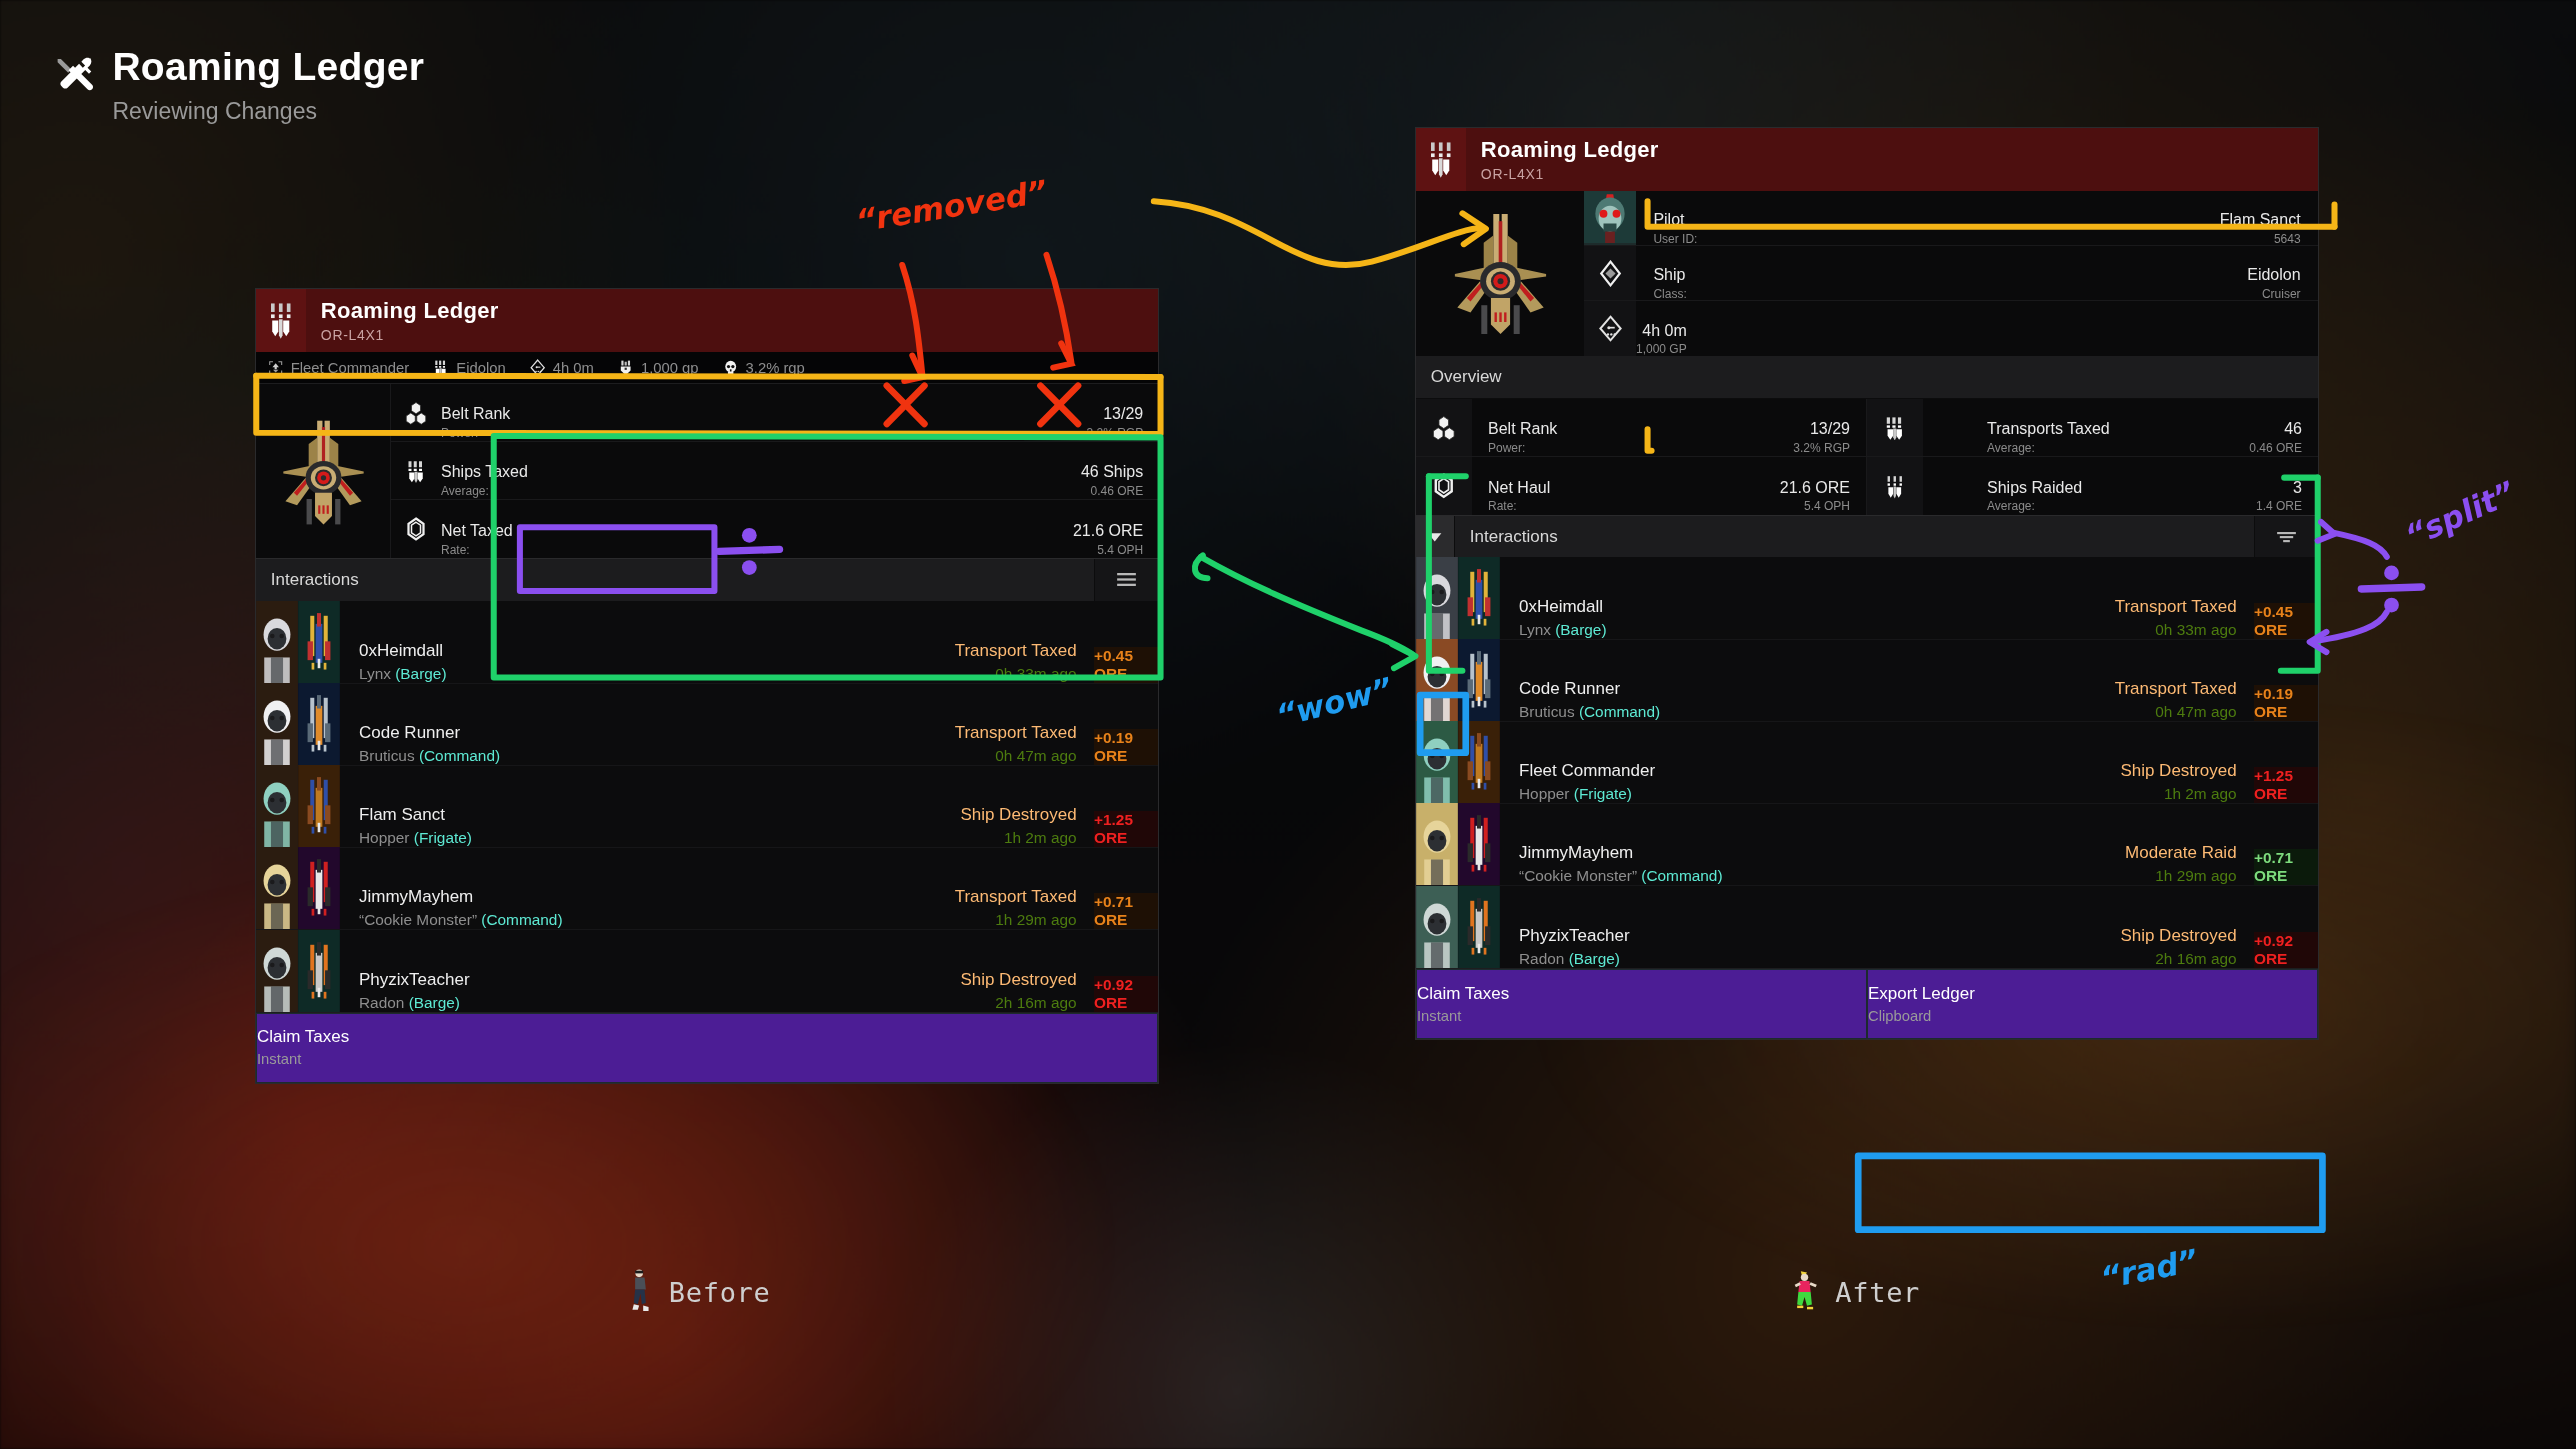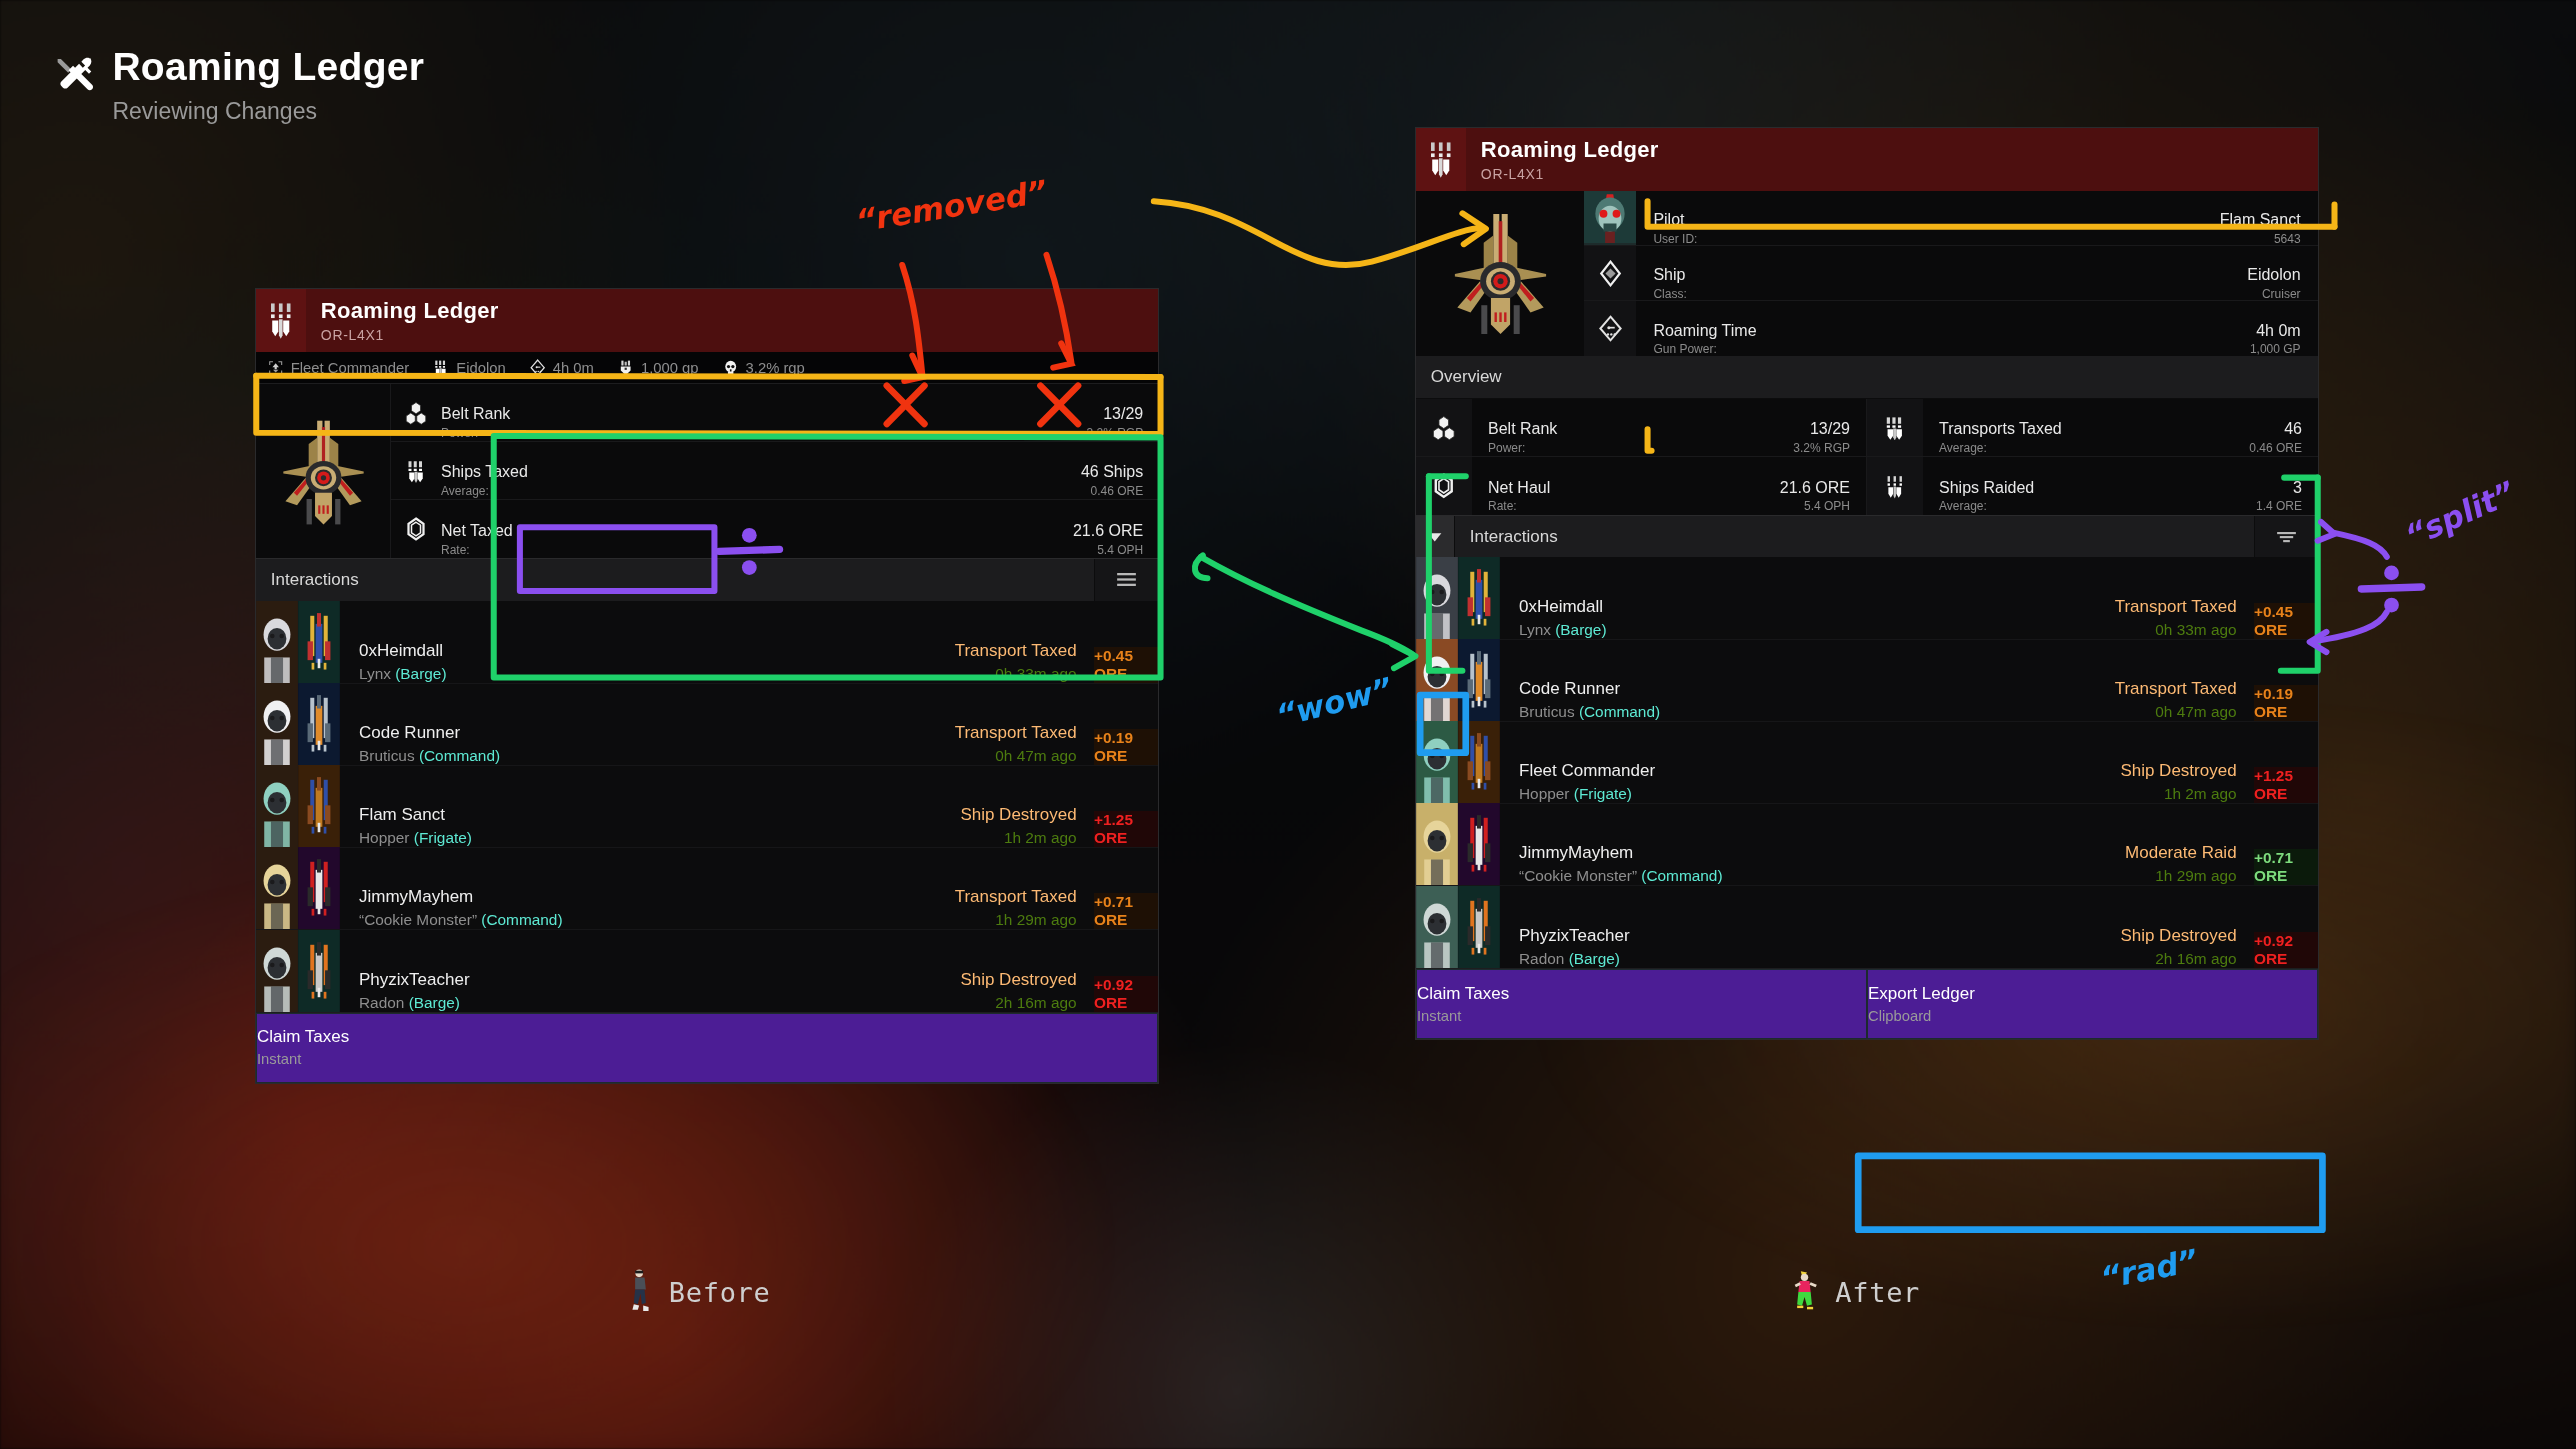--- a/index.html
+++ b/index.html
@@ -101,21 +101,21 @@
   .p-ic { width:52px; display:flex; align-items:center; justify-content:center; background:#121214;}
   .p-ic .gi{width:27px;height:27px;}
   .p-av { width:52px; overflow:hidden; position:relative; background:#1d2b2b;}
   .p-txt { flex:1; display:flex; flex-direction:column; justify-content:center; gap:2.7px; padding-left:17.4px;}
   .p-val { display:flex; flex-direction:column; justify-content:center; align-items:flex-end; gap:2.7px; padding-right:17.4px;}
 
   
   .ov-head { background:#1c1c1e; padding:10.7px 0 10.7px 14.8px; font-size:17px; color:#d8d8d8; border-bottom:0.7px solid #0c0c0d;}
   .ov-grid { display:grid; grid-template-columns:1fr 1fr; }
   .ov-cell { display:flex; align-items:center; height:58px; border-bottom:0.7px solid #19191b; border-right:0.7px solid #19191b;}
-  .ov-cell:nth-child(2n){ border-right:none; }
+  .ov-cell:nth-child(2n){ border-right:none;gap:48px; }
   .ov-cell:nth-child(3),.ov-cell:nth-child(4){ border-bottom:none; }
   .ov-ic { width:56px; display:flex; align-items:center; justify-content:center; background:#121214; align-self:stretch;}
   .ov-ic .gi { width:25.5px; height:25.5px;}
   .ov-tx { flex:1; display:flex; flex-direction:column; gap:2.7px; padding-left:16px;}
   .ov-vl { display:flex; flex-direction:column; gap:2.7px; align-items:flex-end; padding-right:16px;}
 
   
   .caption { position:absolute; display:flex; align-items:center; gap:14.8px; z-index:20;}
   .caption .ctext { font-size:27px; color:#cfcfcf; letter-spacing:0.7px; font-family:"DejaVu Sans Mono", monospace;}
 
@@ -605,24 +605,20 @@
           <div class="p-ic">
             <span class="gi"><svg width="27" height="27" viewBox="0 0 32 32">
                 <path d="M16 2 L28 16 L16 30 L4 16 Z" fill="none" stroke="#e2e2e2" stroke-width="2.4"></path>
                 <circle cx="14" cy="15" r="1.8" fill="#e2e2e2"></circle>
                 <path d="M14 15 L21 15" stroke="#e2e2e2" stroke-width="2"></path>
                 <circle cx="13" cy="23" r="1.4" fill="#e2e2e2"></circle>
                 <circle cx="17" cy="23" r="1.4" fill="#e2e2e2"></circle>
                 <circle cx="21" cy="23" r="1.4" fill="#e2e2e2"></circle>
               </svg></span>
           </div>
-          <div class="p-txt">
-            <div class="s-main">Roaming Time</div>
-            <div class="s-sub">Gun Power:</div>
-          </div>
           <div class="p-val">
             <div class="s-main">4h 0m</div>
             <div class="s-sub">1,000 GP</div>
           </div>
         </div>
       </div>
   </div>
 
   <div class="ov-head">Overview</div>
   <div class="ov-grid" id="after-overview">

